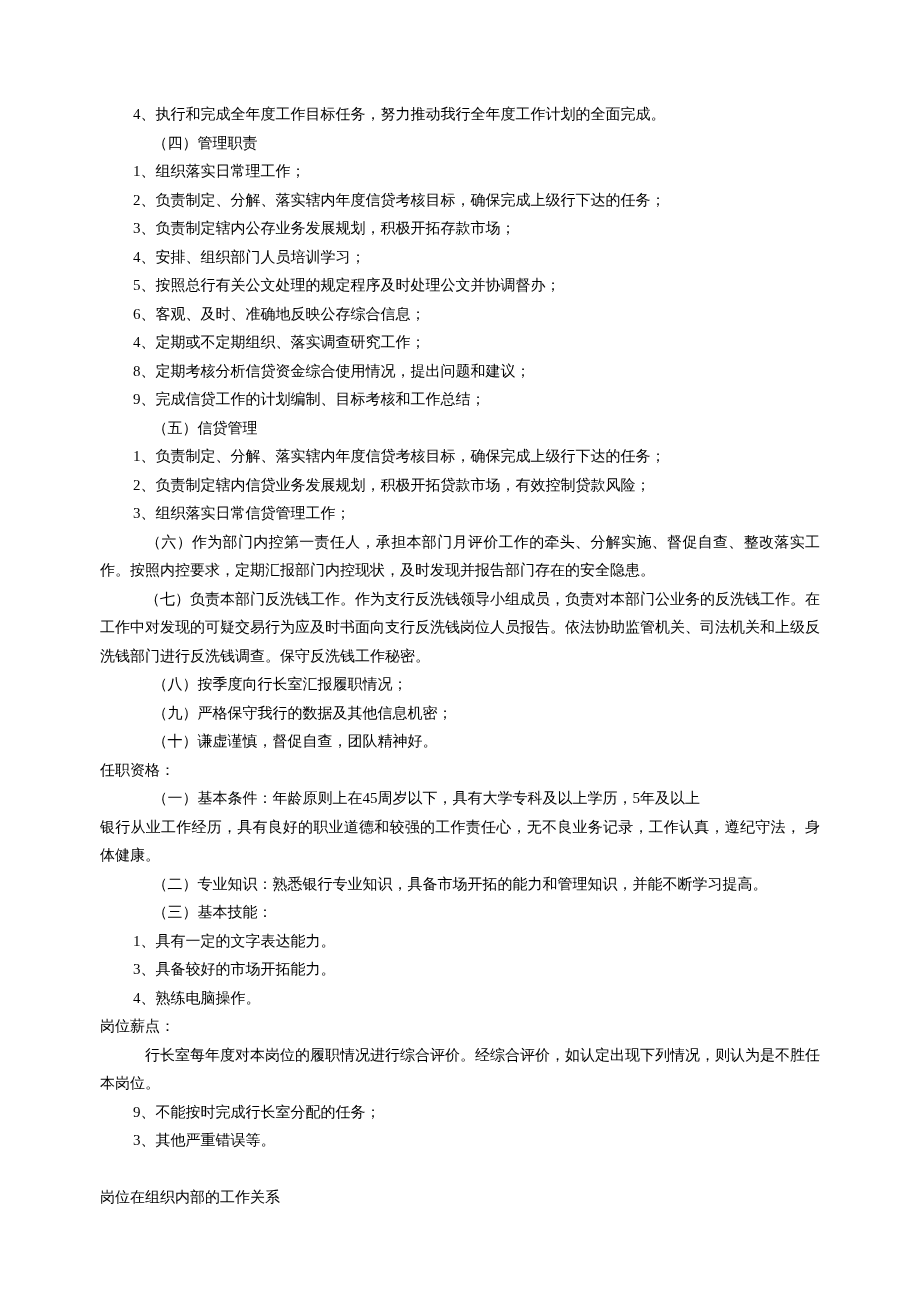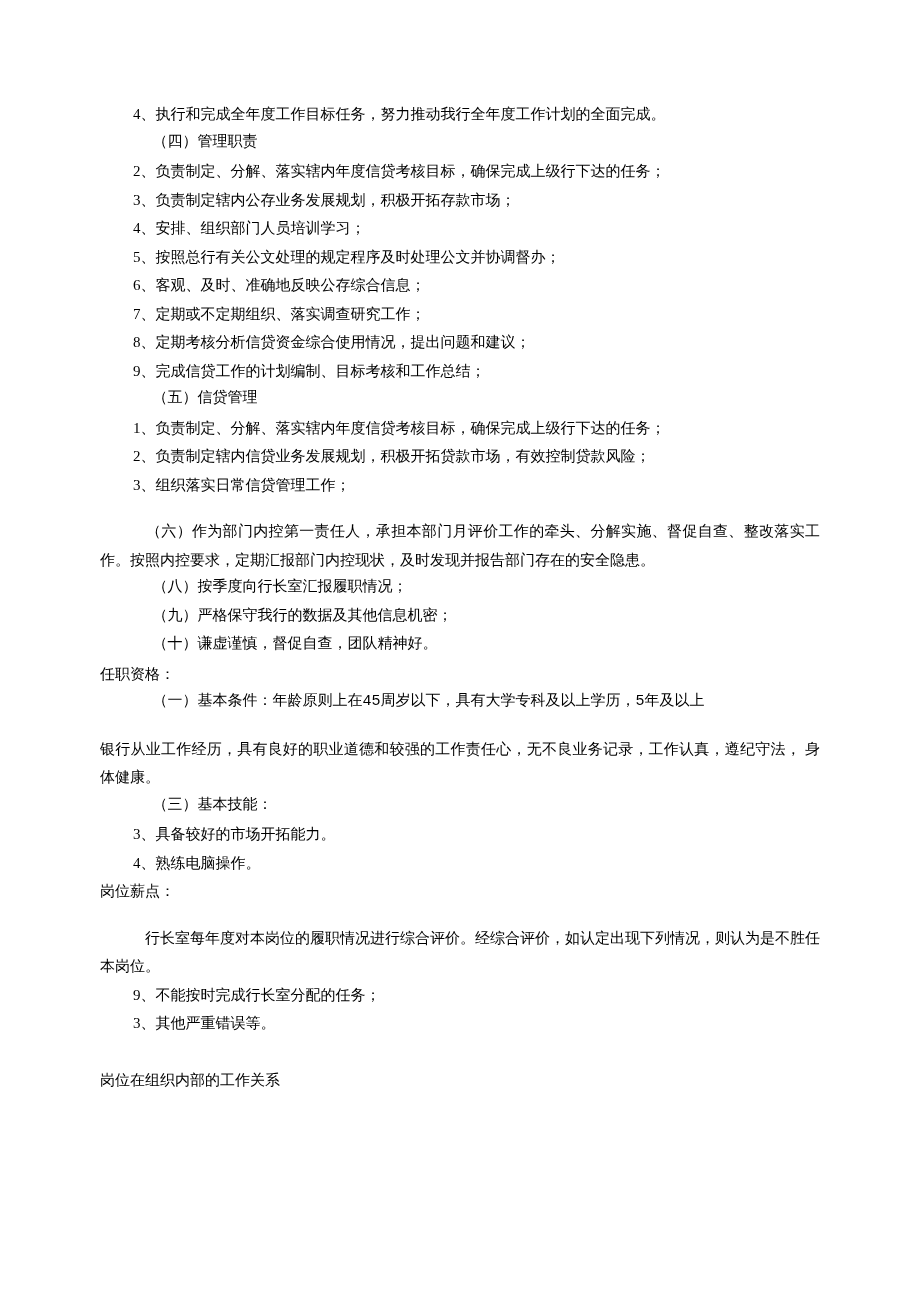--- a/index.html
+++ b/index.html
@@ -7,51 +7,55 @@
       font-size: 15px;
       line-height: 1.9;
       color: #000;
       background: #fff;
       margin: 0;
       padding: 100px 100px 60px 100px;
       width: 920px;
       box-sizing: border-box;
     }
     .indent-1 { padding-left: 2.2em; }
-    .indent-2 { padding-left: 3.5em; font-family: Liberation Mono, monospace; }
+    .indent-2 { padding-left: 3.5em; }
     .no-indent { padding-left: 0; }
-    .para { text-align: justify; margin-top: 18px; }
+    .para { text-align: justify; }
     .blank { height: 1.9em; }
   </style>
 </head>
 <body>
 
 <div id="doc">
     <div class="indent-1">4、执行和完成全年度工作目标任务，努力推动我行全年度工作计划的全面完成。</div>
     <div class="indent-2">（四）管理职责</div>
+    <div class="indent-1">1、组织落实日常理工作；</div>
     <div class="indent-1">2、负责制定、分解、落实辖内年度信贷考核目标，确保完成上级行下达的任务；</div>
     <div class="indent-1">3、负责制定辖内公存业务发展规划，积极开拓存款市场；</div>
     <div class="indent-1">4、安排、组织部门人员培训学习；</div>
     <div class="indent-1">5、按照总行有关公文处理的规定程序及时处理公文并协调督办；</div>
     <div class="indent-1">6、客观、及时、准确地反映公存综合信息；</div>
-    <div class="indent-1">7、定期或不定期组织、落实调查研究工作；</div>
+    <div class="indent-1">4、定期或不定期组织、落实调查研究工作；</div>
     <div class="indent-1">8、定期考核分析信贷资金综合使用情况，提出问题和建议；</div>
     <div class="indent-1">9、完成信贷工作的计划编制、目标考核和工作总结；</div>
     <div class="indent-2">（五）信贷管理</div>
     <div class="indent-1">1、负责制定、分解、落实辖内年度信贷考核目标，确保完成上级行下达的任务；</div>
     <div class="indent-1">2、负责制定辖内信贷业务发展规划，积极开拓贷款市场，有效控制贷款风险；</div>
     <div class="indent-1">3、组织落实日常信贷管理工作；</div>
     <div class="para">　　　（六）作为部门内控第一责任人，承担本部门月评价工作的牵头、分解实施、督促自查、整改落实工作。按照内控要求，定期汇报部门内控现状，及时发现并报告部门存在的安全隐患。</div>
+    <div class="para">　　　（七）负责本部门反洗钱工作。作为支行反洗钱领导小组成员，负责对本部门公业务的反洗钱工作。在工作中对发现的可疑交易行为应及时书面向支行反洗钱岗位人员报告。依法协助监管机关、司法机关和上级反洗钱部门进行反洗钱调查。保守反洗钱工作秘密。</div>
     <div class="indent-2">（八）按季度向行长室汇报履职情况；</div>
     <div class="indent-2">（九）严格保守我行的数据及其他信息机密；</div>
     <div class="indent-2">（十）谦虚谨慎，督促自查，团队精神好。</div>
     <div class="no-indent">任职资格：</div>
     <div class="indent-2">（一）基本条件：年龄原则上在45周岁以下，具有大学专科及以上学历，5年及以上</div>
     <div class="para">银行从业工作经历，具有良好的职业道德和较强的工作责任心，无不良业务记录，工作认真，遵纪守法， 身体健康。</div>
+    <div class="indent-2">（二）专业知识：熟悉银行专业知识，具备市场开拓的能力和管理知识，并能不断学习提高。</div>
     <div class="indent-2">（三）基本技能：</div>
+    <div class="indent-1">1、具有一定的文字表达能力。</div>
     <div class="indent-1">3、具备较好的市场开拓能力。</div>
     <div class="indent-1">4、熟练电脑操作。</div>
     <div class="no-indent">岗位薪点：</div>
     <div class="para">　　　行长室每年度对本岗位的履职情况进行综合评价。经综合评价，如认定出现下列情况，则认为是不胜任本岗位。</div>
     <div class="indent-1">9、不能按时完成行长室分配的任务；</div>
     <div class="indent-1">3、其他严重错误等。</div>
     <div class="blank"></div>
     <div class="no-indent">岗位在组织内部的工作关系</div>
   </div>
 

